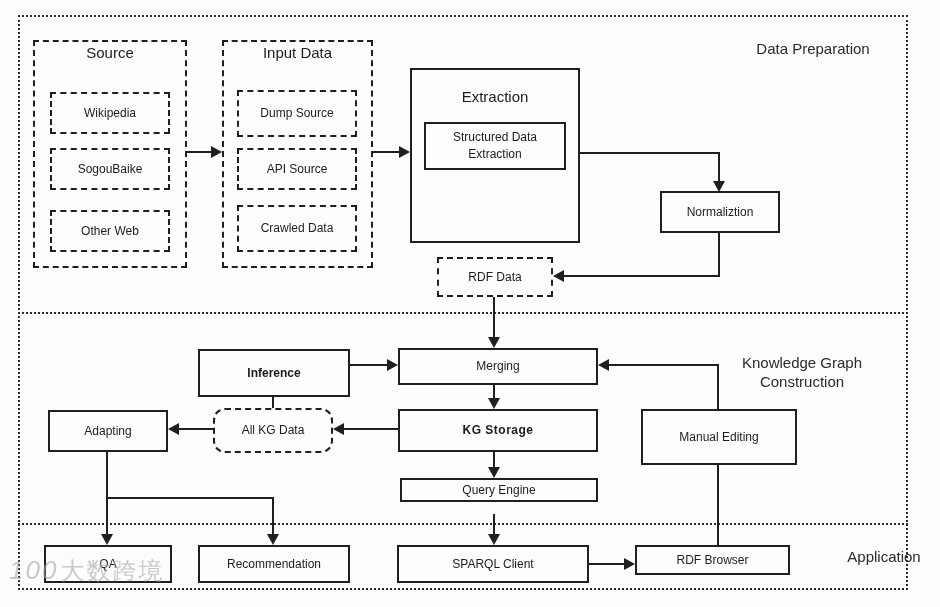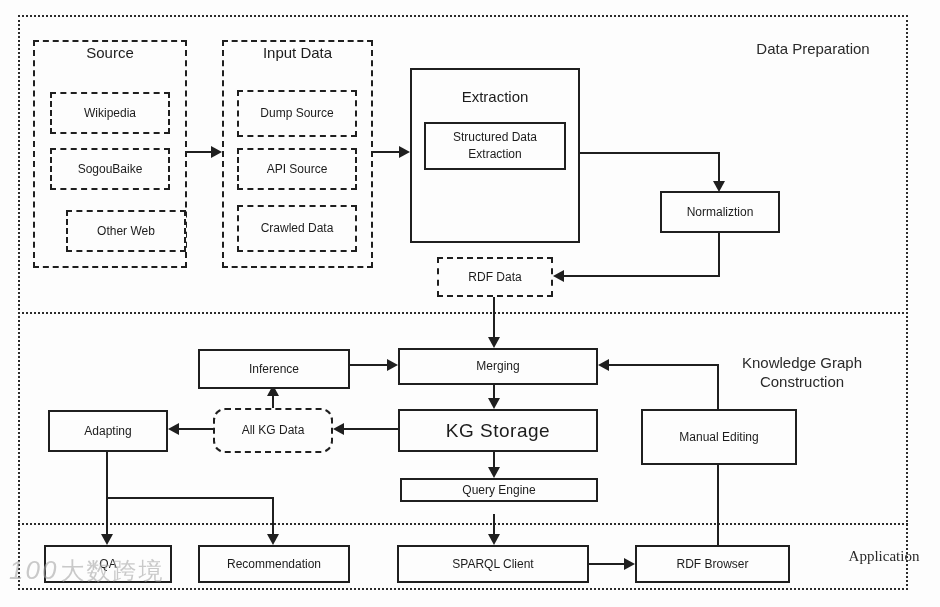--- a/index.html
+++ b/index.html
@@ -41,21 +41,21 @@
     align-items: center;
     justify-content: center;
     text-align: center;
     font-size: 12px;
     line-height: 17px;
     color: #1c1c1c;
     padding: 2px 4px;
   }
   .dashed { border-style: dashed; }
   .rounded { border-radius: 12px; }
-  .bold { font-weight: normal; font-size: 19px; letter-spacing: .5px; }
+  .bold { font-weight: bold; font-size: 12px; letter-spacing: .5px; }
   .group {
     align-items: flex-start;
     justify-content: center;
     font-size: 15px;
     background: transparent;
   }
   .group .group-label { width: 100%; text-align: center; }
   
   .section-label {
     position: absolute;
@@ -93,21 +93,21 @@
 
   <div class="frame"></div>
   <div class="divider" style="top:312px;"></div>
   <div class="divider" style="top:523px;"></div>
 
   <div class="section-label" style="left:728px; top:39px; width:170px;">Data Preparation</div>
   <div class="section-label" style="left:712px; top:333px; width:180px;">
     <span style="display:block;margin-top:20px;">Knowledge Graph</span>
     <span style="display:block;">Construction</span>
   </div>
-  <div class="section-label" style="left:829px; top:547px; width:110px;font-family:Liberation Serif, serif;">Application</div>
+  <div class="section-label" style="left:829px; top:547px; width:110px;">Application</div>
 
   <div class="hline" style="left:187px; top:151px; width:27px;"></div>
   <div class="ah ah-right" style="left:211px; top:146px;"></div>
 
   <div class="hline" style="left:373px; top:151px; width:28px;"></div>
   <div class="ah ah-right" style="left:399px; top:146px;"></div>
 
   <div class="hline" style="left:578px; top:152px; width:142px;"></div>
   <div class="vline" style="left:718px; top:152px; height:30px;"></div>
   <div class="ah ah-down" style="left:713px; top:181px;"></div>
@@ -154,47 +154,47 @@
   <div class="ah ah-down" style="left:101px; top:534px;"></div>
   <div class="hline" style="left:106px; top:497px; width:168px;"></div>
   <div class="vline" style="left:272px; top:497px; height:38px;"></div>
   <div class="ah ah-down" style="left:267px; top:534px;"></div>
 
   <div class="box dashed group" style="left:33px; top:40px; width:154px; height:228px;">
     <div class="group-label">Source</div>
   </div>
   <div class="box dashed" style="left:50px; top:92px; width:120px; height:42px;">Wikipedia</div>
   <div class="box dashed" style="left:50px; top:148px; width:120px; height:42px;">SogouBaike</div>
-  <div class="box dashed" style="left:66px; top:210px; width:120px; height:42px;">Other Web</div>
+  <div class="box dashed" style="left:50px; top:210px; width:120px; height:42px;">Other Web</div>
 
   <div class="box dashed group" style="left:222px; top:40px; width:151px; height:228px;">
     <div class="group-label">Input Data</div>
   </div>
   <div class="box dashed" style="left:237px; top:90px; width:120px; height:47px;">Dump Source</div>
   <div class="box dashed" style="left:237px; top:148px; width:120px; height:42px;">API Source</div>
   <div class="box dashed" style="left:237px; top:205px; width:120px; height:47px;">Crawled Data</div>
 
   <div class="box group" style="left:410px; top:68px; width:170px; height:175px;">
     <div class="group-label" style="margin-top:16px;">Extraction</div>
   </div>
   <div class="box" style="left:424px; top:122px; width:142px; height:48px;">Structured Data Extraction</div>
 
   <div class="box" style="left:660px; top:191px; width:120px; height:42px;">Normaliztion</div>
   <div class="box dashed" style="left:437px; top:257px; width:116px; height:40px;">RDF Data</div>
 
-  <div class="box" style="left:198px; top:349px; width:152px; height:40px;">Inference</div>
+  <div class="box" style="left:198px; top:349px; width:152px; height:48px;font-weight:bold;">Inference</div>
   <div class="box" style="left:398px; top:348px; width:200px; height:37px;">Merging</div>
   <div class="box" style="left:48px; top:410px; width:120px; height:42px;">Adapting</div>
   <div class="box dashed rounded" style="left:213px; top:408px; width:120px; height:45px;">All KG Data</div>
   <div class="box bold" style="left:398px; top:409px; width:200px; height:43px;">KG Storage</div>
   <div class="box" style="left:641px; top:409px; width:156px; height:56px;">Manual Editing</div>
   <div class="box" style="left:400px; top:478px; width:198px; height:24px;">Query Engine</div>
 
   <div class="box" style="left:44px; top:545px; width:128px; height:38px;">QA</div>
   <div class="box" style="left:198px; top:545px; width:152px; height:38px;">Recommendation</div>
   <div class="box" style="left:397px; top:545px; width:192px; height:38px;">SPARQL Client</div>
-  <div class="box" style="left:635px; top:545px; width:155px; height:38px;">RDF Browser</div>
+  <div class="box" style="left:635px; top:545px; width:155px; height:30px;">RDF Browser</div>
 
   <div class="watermark">
     <span class="wm-logo">100</span><span>大数跨境</span>
   </div>
 
 </div>
 
 </body></html>

